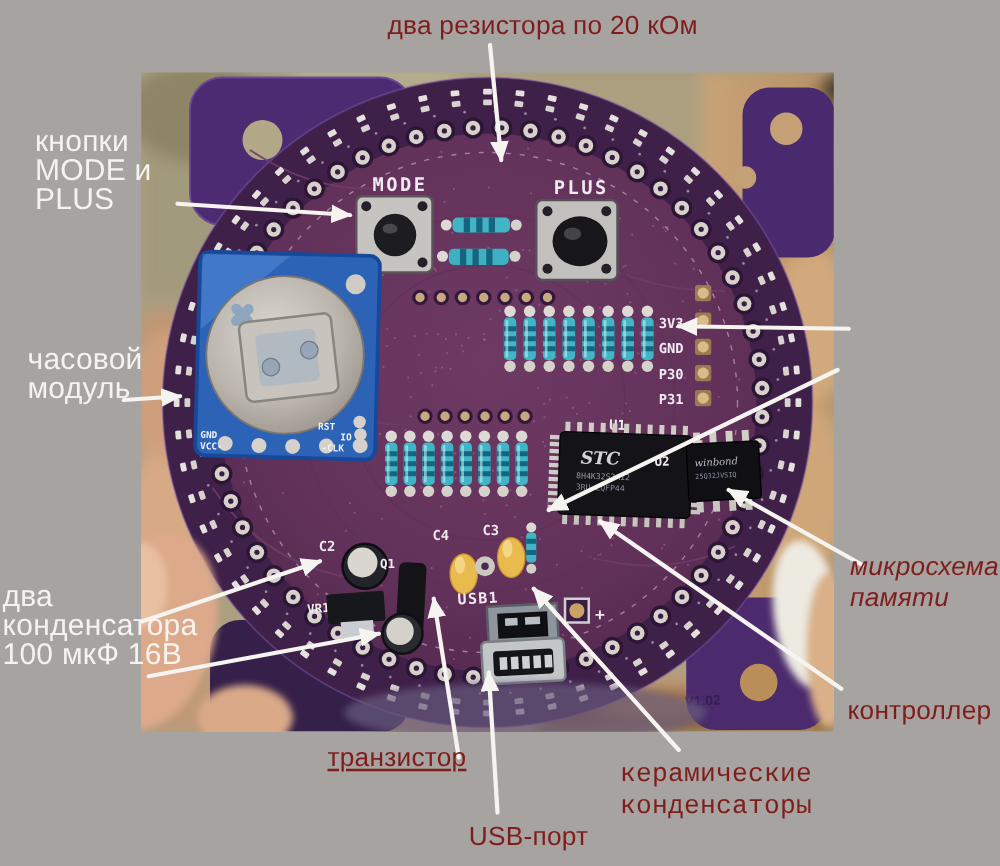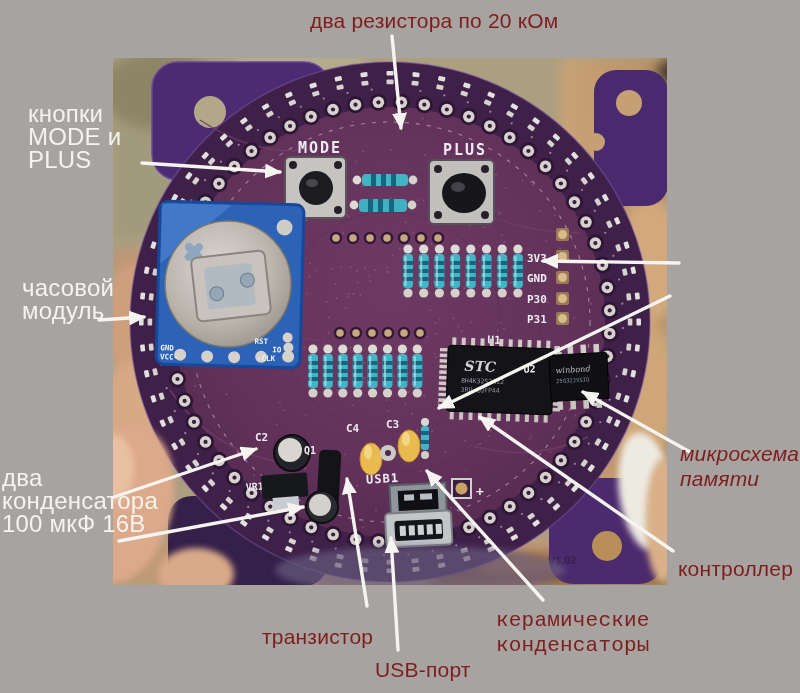--- a/index.html
+++ b/index.html
@@ -1247,21 +1247,21 @@
 </div>
 
 
 <div class="lbl" style="left:680px;top:441px;font-style:italic;">
   <div>микросхема</div>
   <div>памяти</div>
 </div>
 
 <div class="lbl" style="left:678px;top:540px;margin-top:16px;">контроллер</div>
 
-<div class="lbl" style="left:262px;top:624px;">транзистор</div>
+<div class="lbl" style="left:262px;top:594px;text-decoration:underline;">транзистор</div>
 
 <div class="lbl" style="left:375px;top:657px;text-align:right;">USB-порт</div>
 
 <div class="lbl" style="left:496px;top:608px;font-family:Liberation Mono, monospace;">
   <div>керамические</div>
   <div>конденсаторы</div>
 </div>
 </div>
 
 </body></html>

